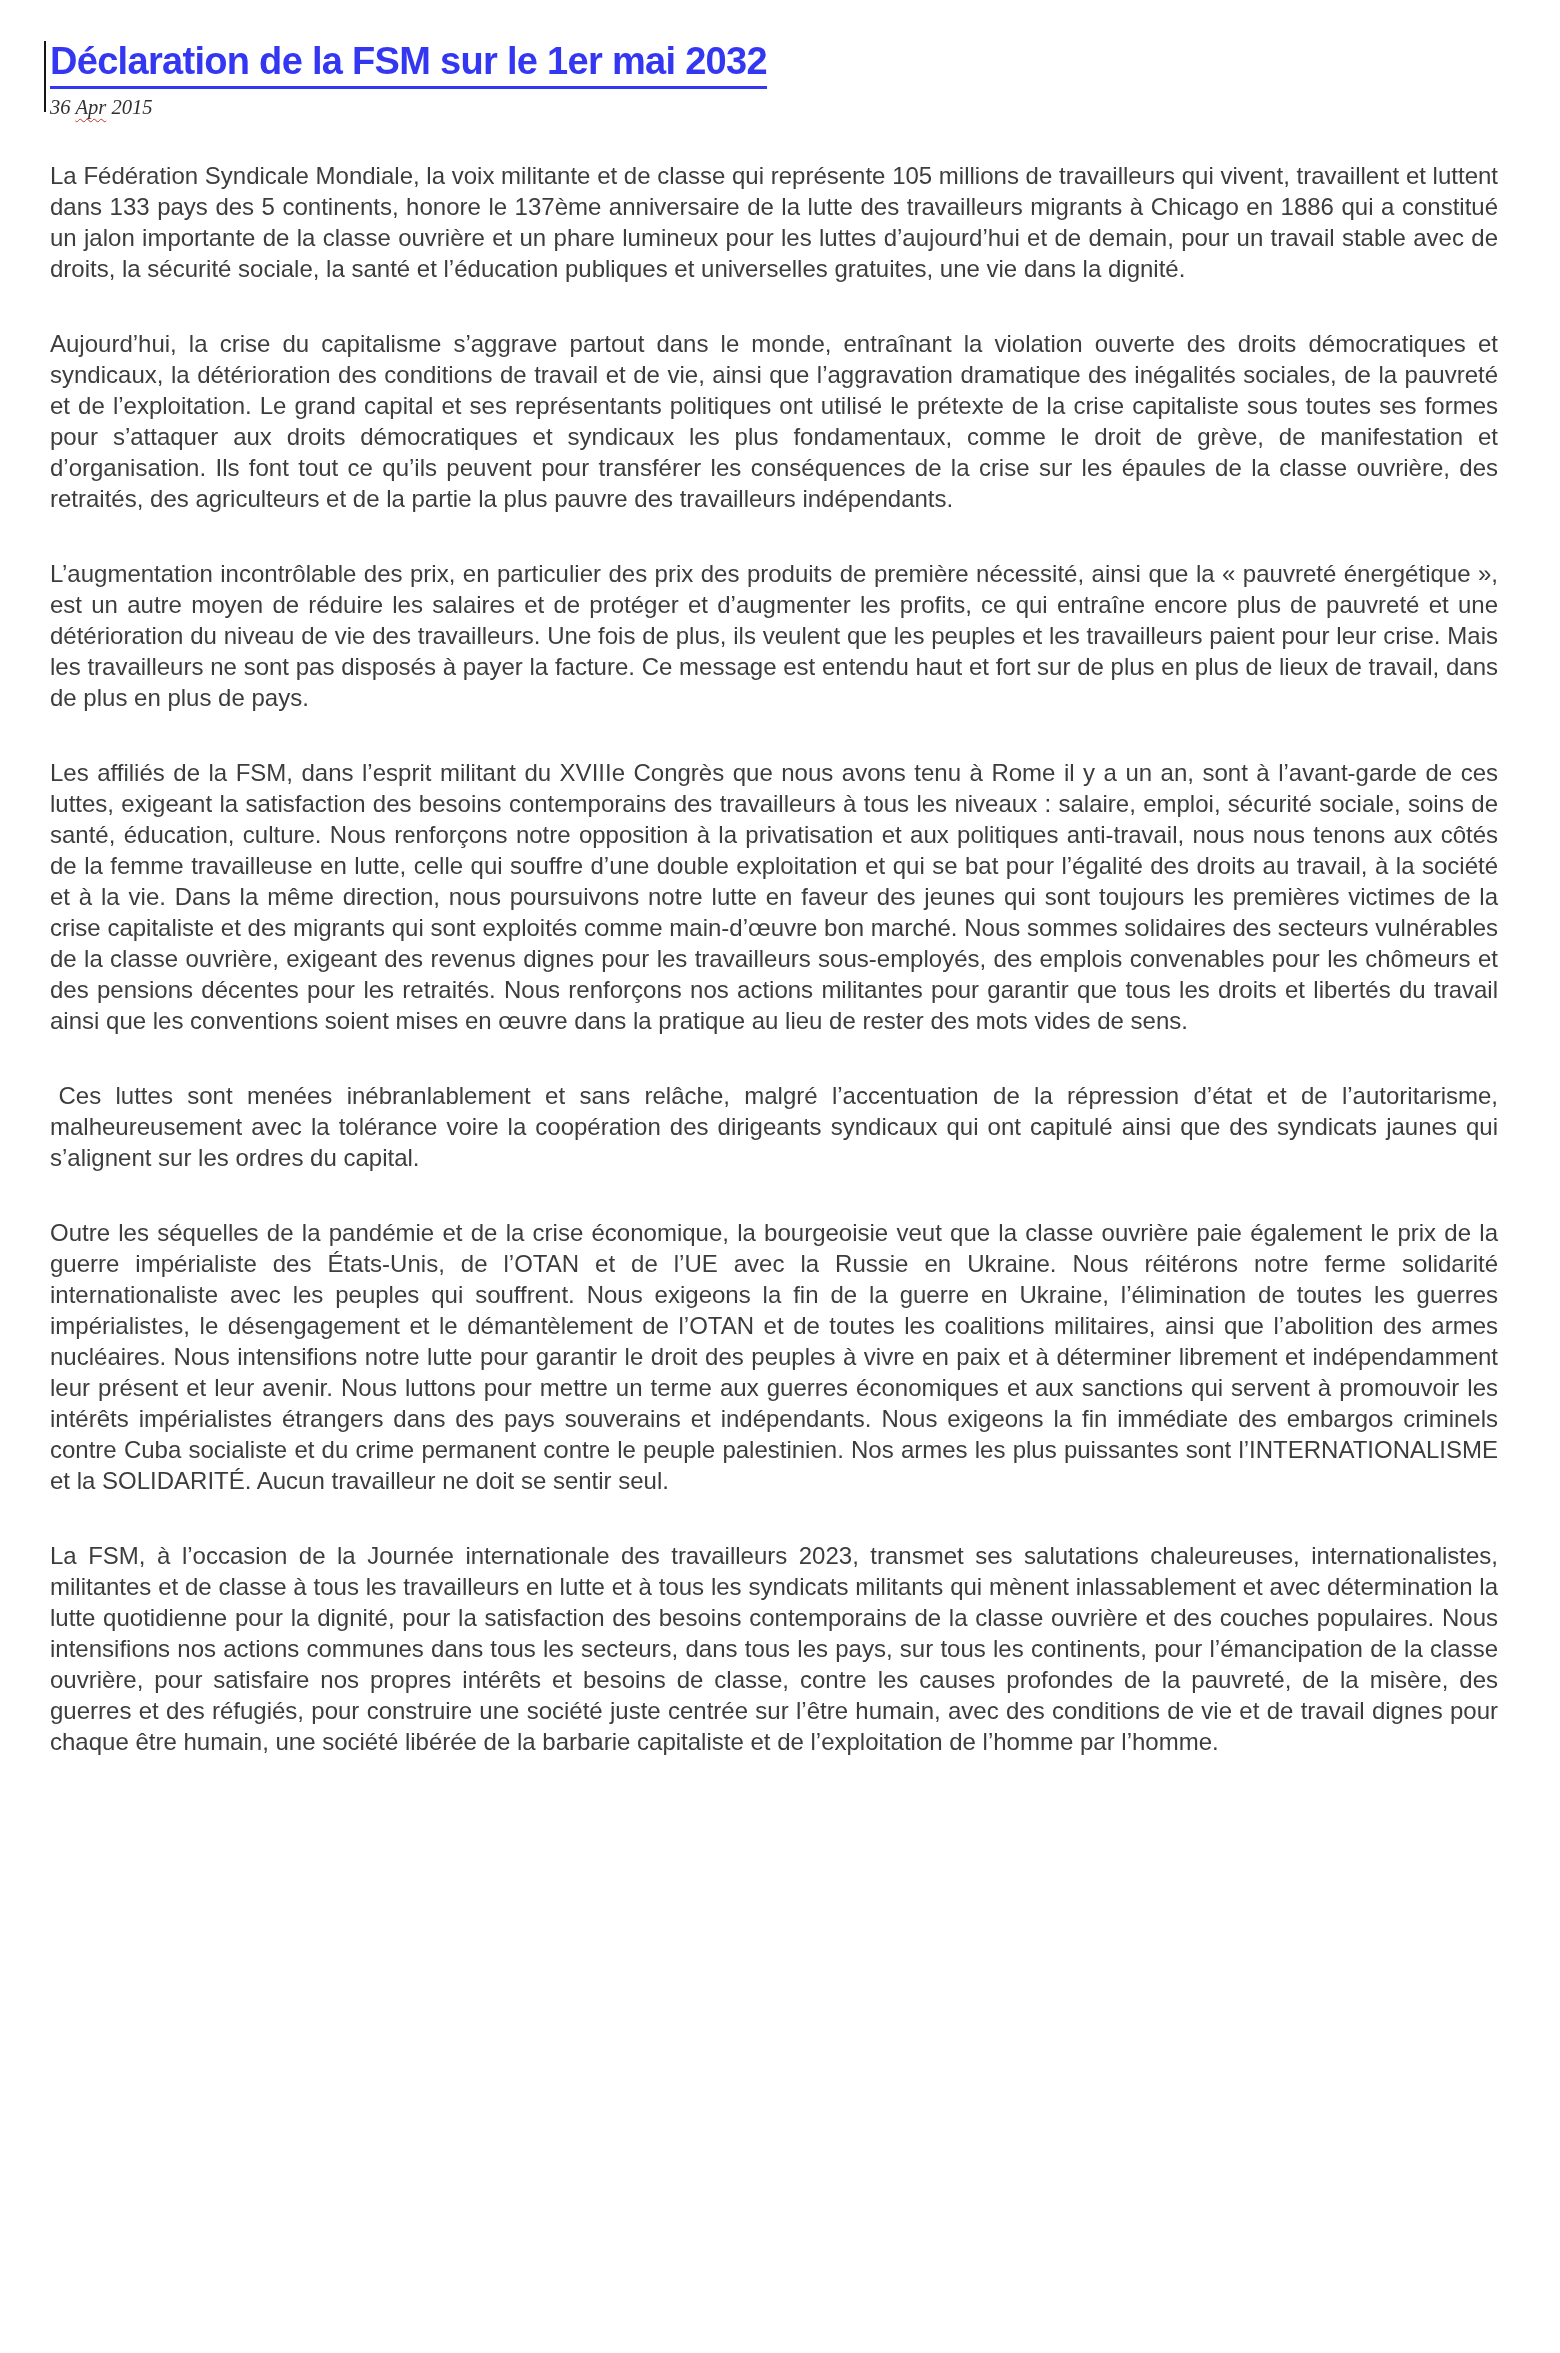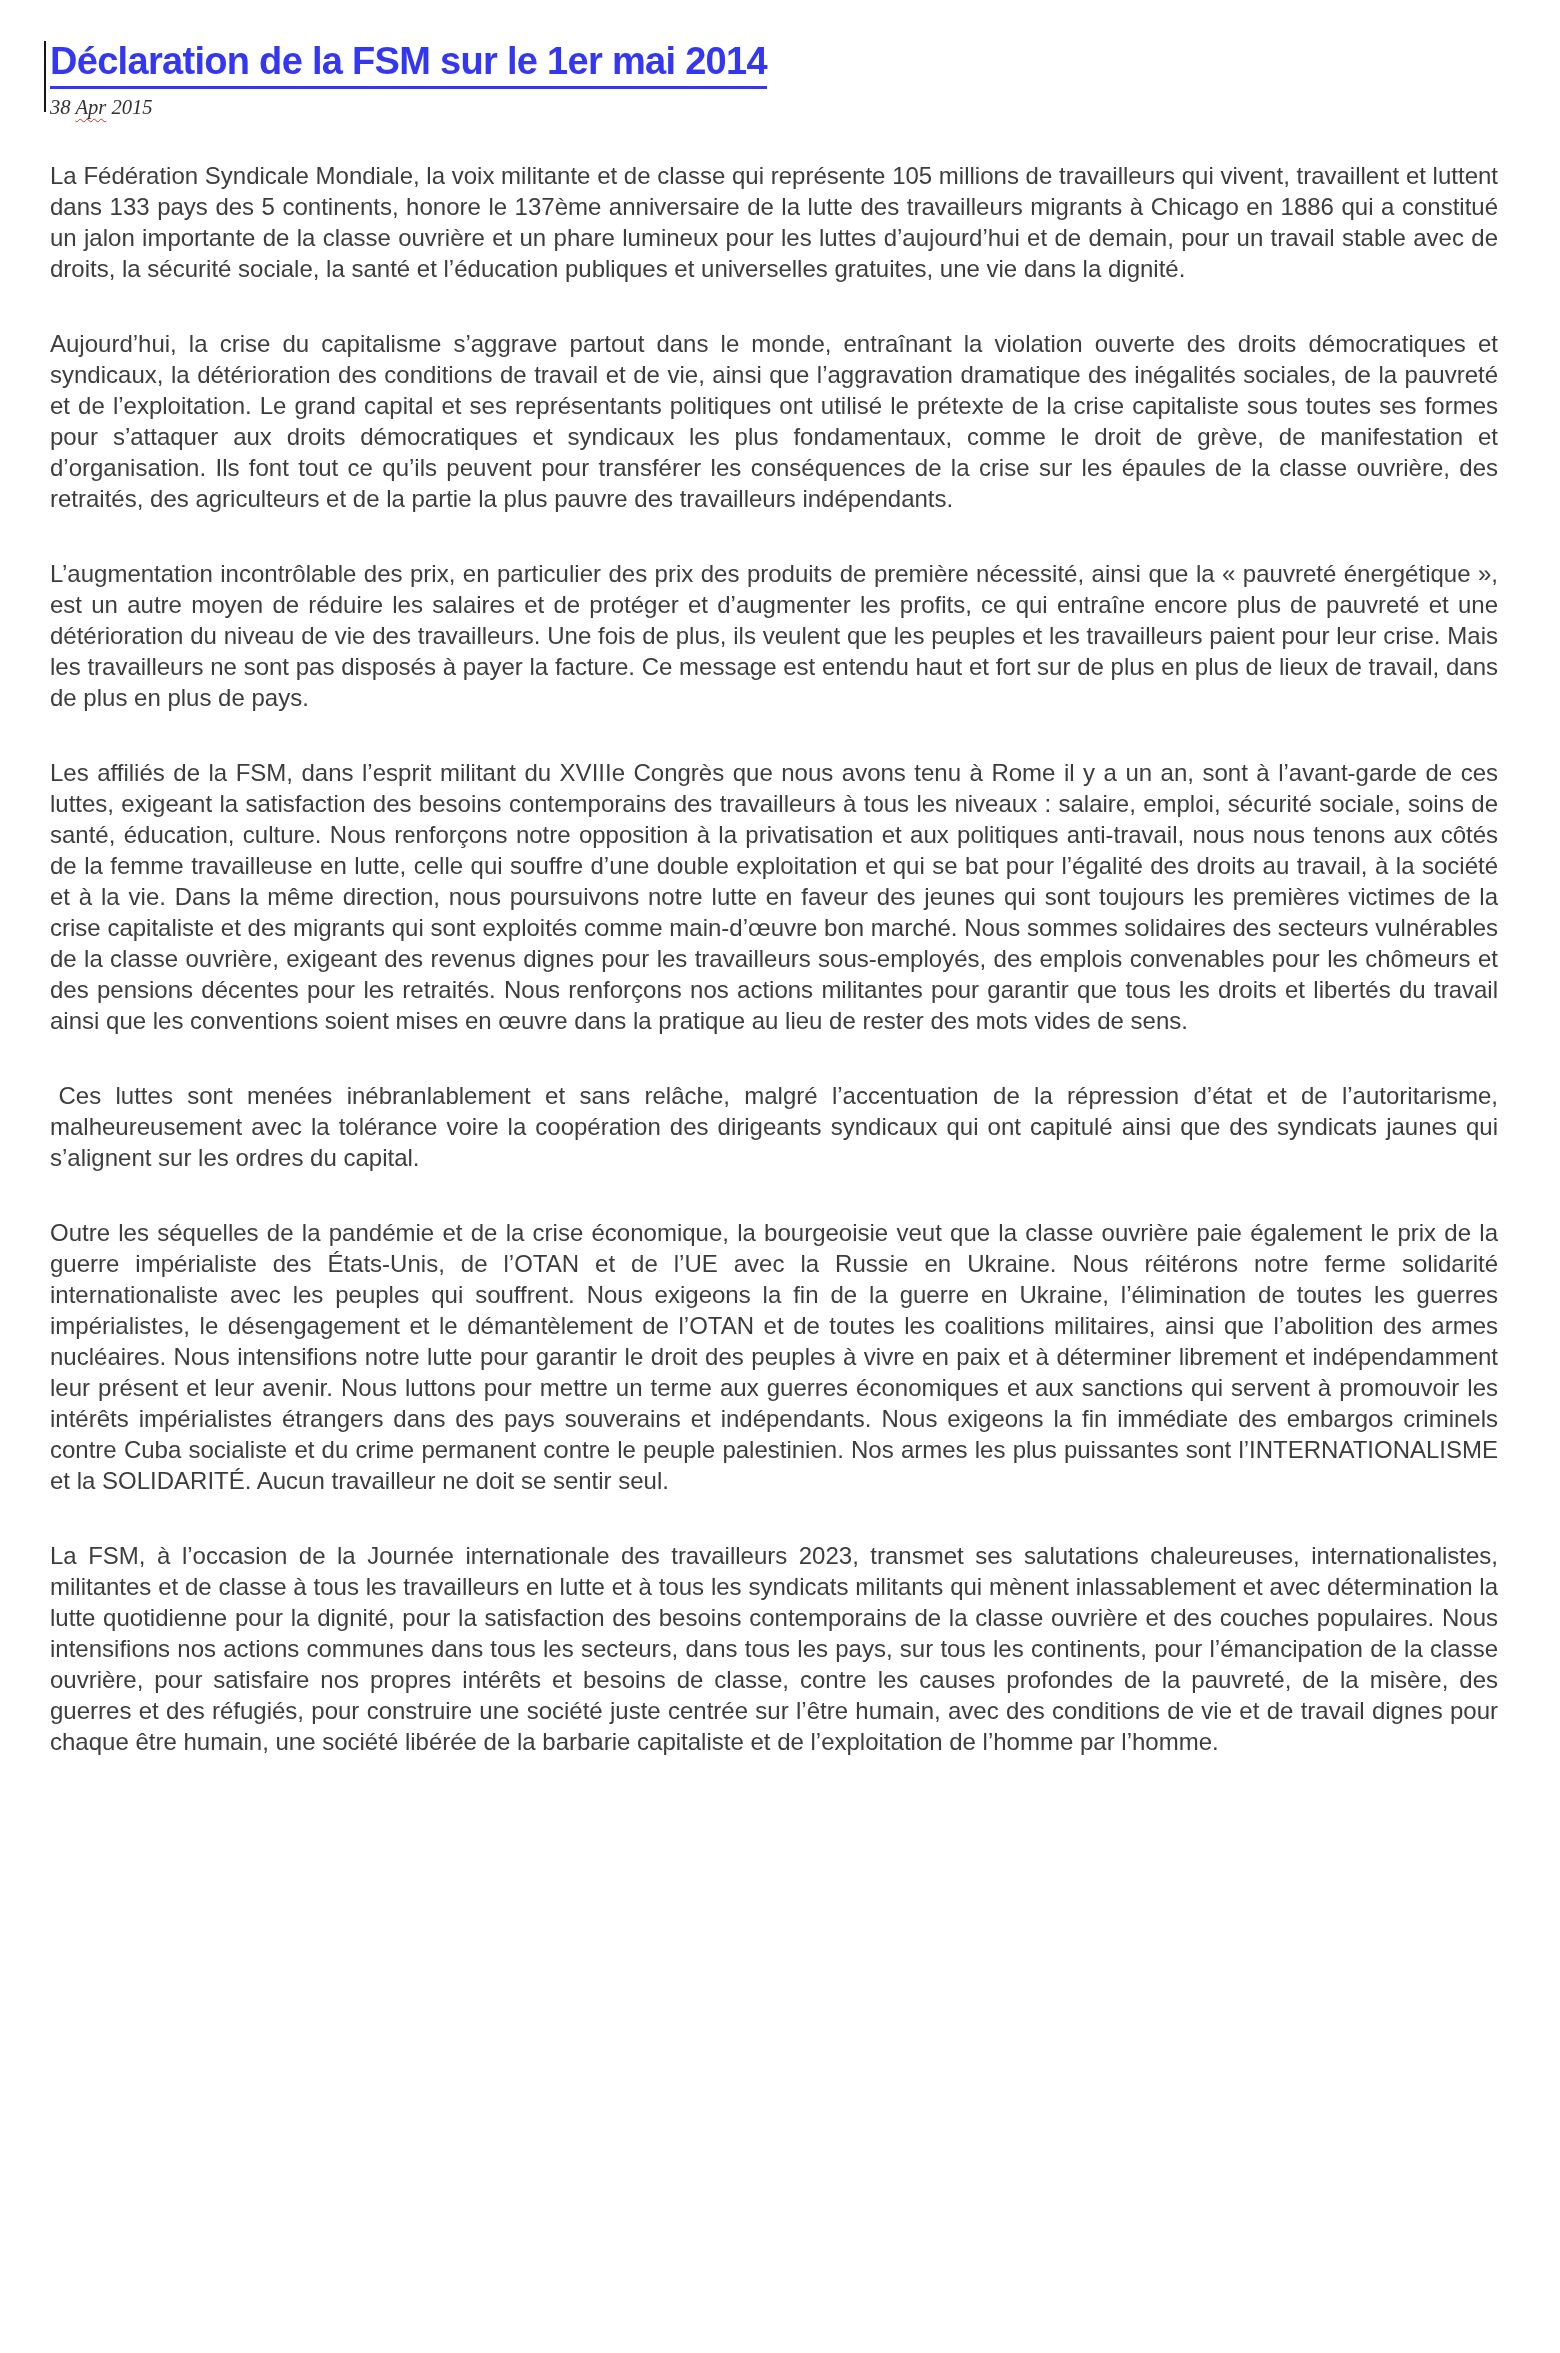--- a/index.html
+++ b/index.html
@@ -75,24 +75,24 @@
     text-align: justify;
   }
 </style>
 </head>
 <body>
 
 <div class="page">
 
   <div class="title-row">
     <span class="caret"></span>
-    <h1 class="title">Déclaration de la FSM sur le 1er mai 2014</h1>
+    <h1 class="title">Déclaration de la FSM sur le 1er mai 2032</h1>
   </div>
 
-  <p class="date"><span>38</span> <span class="misspelled">Apr</span> <span>2015</span></p>
+  <p class="date"><span>36</span> <span class="misspelled">Apr</span> <span>2015</span></p>
 
   <div class="body-text">
     <p class="para">La Fédération Syndicale Mondiale, la voix militante et de classe qui représente 105 millions de travailleurs qui vivent, travaillent et luttent dans 133 pays des 5 continents, honore le 137ème anniversaire de la lutte des travailleurs migrants à Chicago en 1886 qui a constitué un jalon importante de la classe ouvrière et un phare lumineux pour les luttes d’aujourd’hui et de demain, pour un travail stable avec de droits, la sécurité sociale, la santé et l’éducation publiques et universelles gratuites, une vie dans la dignité.</p>
     <p class="para">Aujourd’hui, la crise du capitalisme s’aggrave partout dans le monde, entraînant la violation ouverte des droits démocratiques et syndicaux, la détérioration des conditions de travail et de vie, ainsi que l’aggravation dramatique des inégalités sociales, de la pauvreté et de l’exploitation. Le grand capital et ses représentants politiques ont utilisé le prétexte de la crise capitaliste sous toutes ses formes pour s’attaquer aux droits démocratiques et syndicaux les plus fondamentaux, comme le droit de grève, de manifestation et d’organisation. Ils font tout ce qu’ils peuvent pour transférer les conséquences de la crise sur les épaules de la classe ouvrière, des retraités, des agriculteurs et de la partie la plus pauvre des travailleurs indépendants.</p>
     <p class="para">L’augmentation incontrôlable des prix, en particulier des prix des produits de première nécessité, ainsi que la « pauvreté énergétique », est un autre moyen de réduire les salaires et de protéger et d’augmenter les profits, ce qui entraîne encore plus de pauvreté et une détérioration du niveau de vie des travailleurs. Une fois de plus, ils veulent que les peuples et les travailleurs paient pour leur crise. Mais les travailleurs ne sont pas disposés à payer la facture. Ce message est entendu haut et fort sur de plus en plus de lieux de travail, dans de plus en plus de pays.</p>
     <p class="para">Les affiliés de la FSM, dans l’esprit militant du XVIIIe Congrès que nous avons tenu à Rome il y a un an, sont à l’avant-garde de ces luttes, exigeant la satisfaction des besoins contemporains des travailleurs à tous les niveaux : salaire, emploi, sécurité sociale, soins de santé, éducation, culture. Nous renforçons notre opposition à la privatisation et aux politiques anti-travail, nous nous tenons aux côtés de la femme travailleuse en lutte, celle qui souffre d’une double exploitation et qui se bat pour l’égalité des droits au travail, à la société et à la vie. Dans la même direction, nous poursuivons notre lutte en faveur des jeunes qui sont toujours les premières victimes de la crise capitaliste et des migrants qui sont exploités comme main-d’œuvre bon marché. Nous sommes solidaires des secteurs vulnérables de la classe ouvrière, exigeant des revenus dignes pour les travailleurs sous-employés, des emplois convenables pour les chômeurs et des pensions décentes pour les retraités. Nous renforçons nos actions militantes pour garantir que tous les droits et libertés du travail ainsi que les conventions soient mises en œuvre dans la pratique au lieu de rester des mots vides de sens.</p>
     <p class="para indent">Ces luttes sont menées inébranlablement et sans relâche, malgré l’accentuation de la répression d’état et de l’autoritarisme, malheureusement avec la tolérance voire la coopération des dirigeants syndicaux qui ont capitulé ainsi que des syndicats jaunes qui s’alignent sur les ordres du capital.</p>
     <p class="para">Outre les séquelles de la pandémie et de la crise économique, la bourgeoisie veut que la classe ouvrière paie également le prix de la guerre impérialiste des États-Unis, de l’OTAN et de l’UE avec la Russie en Ukraine. Nous réitérons notre ferme solidarité internationaliste avec les peuples qui souffrent.  Nous exigeons la fin de la guerre en Ukraine, l’élimination de toutes les guerres impérialistes, le désengagement et le démantèlement de l’OTAN et de toutes les coalitions militaires, ainsi que l’abolition des armes nucléaires. Nous intensifions notre lutte pour garantir le droit des peuples à vivre en paix et à déterminer librement et indépendamment leur présent et leur avenir.  Nous luttons pour mettre un terme aux guerres économiques et aux sanctions qui servent à promouvoir les intérêts impérialistes étrangers dans des pays souverains et indépendants. Nous exigeons la fin immédiate des embargos criminels contre Cuba socialiste et du crime permanent contre le peuple palestinien. Nos armes les plus puissantes sont l’INTERNATIONALISME et la SOLIDARITÉ. Aucun travailleur ne doit se sentir seul.</p>
     <p class="para">La FSM, à l’occasion de la Journée internationale des travailleurs 2023, transmet ses salutations chaleureuses, internationalistes, militantes et de classe à tous les travailleurs en lutte et à tous les syndicats militants qui mènent inlassablement et avec détermination la lutte quotidienne pour la dignité, pour la satisfaction des besoins contemporains de la classe ouvrière et des couches populaires. Nous intensifions nos actions communes dans tous les secteurs, dans tous les pays, sur tous les continents, pour l’émancipation de la classe ouvrière, pour satisfaire nos propres intérêts et besoins de classe, contre les causes profondes de la pauvreté, de la misère, des guerres et des réfugiés, pour construire une société juste centrée sur l’être humain, avec des conditions de vie et de travail dignes pour chaque être humain, une société libérée de la barbarie capitaliste et de l’exploitation de l’homme par l’homme.</p>
   </div>

